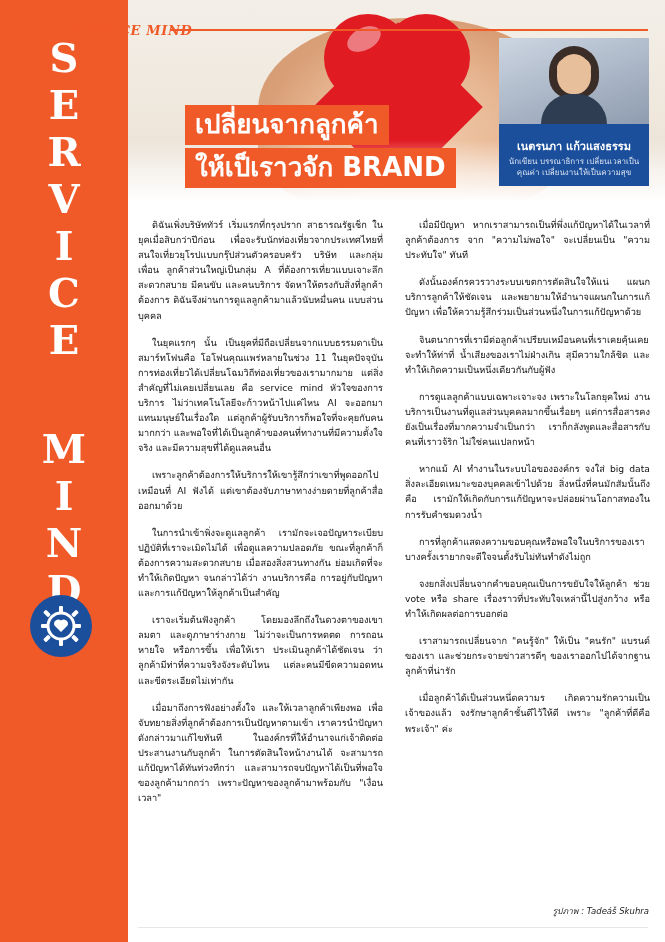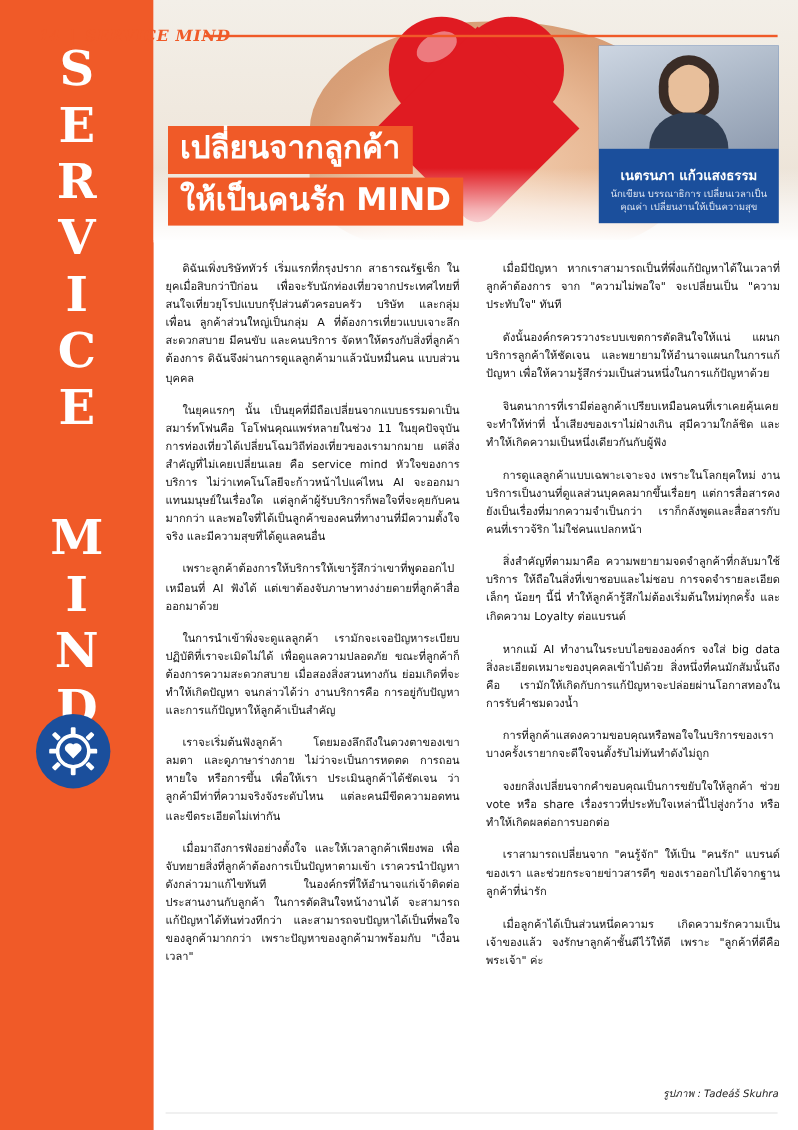--- a/index.html
+++ b/index.html
@@ -142,20 +142,21 @@
     display: inline-block;
     background: #f05a28;
     color: #ffffff;
     font-family: "DejaVu Sans", sans-serif;
     font-weight: bold;
     font-size: 26px;
     line-height: 34px;
     padding: 2px 10px 4px 10px;
     margin-bottom: 3px;
     white-space: nowrap;
+    margin-left: 45px;
   }
 
   
   .author-card {
     position: absolute;
     right: 16px; top: 38px;
     width: 150px;
     background: #1b4f9c;
     padding: 0 0 8px 0;
     text-align: center;
@@ -294,21 +295,21 @@
 
   <div class="page-header">
     <span class="page-num">14</span>
     <span class="header-sep">|</span>
     <span class="header-title">SERVICE MIND</span>
   </div>
   <div class="header-rule"></div>
 
   <div class="headline">
     <div class="line">เปลี่ยนจากลูกค้า</div><br>
-    <div class="line">ให้เป็นคนรัก MIND</div>
+    <div class="line">ให้เป็เราวจัก BRAND</div>
   </div>
 
   <div class="author-card">
     <div class="author-photo">
       <div class="hair"></div>
       <div class="face"></div>
       <div class="hair2"></div>
       <div class="body"></div>
     </div>
     <div class="author-name">เนตรนภา แก้วแสงธรรม</div>
@@ -323,21 +324,20 @@
       <p>เพราะลูกค้าต้องการให้บริการให้เขารู้สึกว่าเขาที่พูดออกไป เหมือนที่ AI ฟังได้ แต่เขาต้องจับภาษาทางง่ายดายที่ลูกค้าสื่อออกมาด้วย</p>
       <p>ในการนำเข้าพิ่งจะดูแลลูกค้า เรามักจะเจอปัญหาระเบียบปฏิบัติที่เราจะเมิดไม่ได้ เพื่อดูแลความปลอดภัย ขณะที่ลูกค้าก็ต้องการความสะดวกสบาย เมื่อสองสิ่งสวนทางกัน ย่อมเกิดที่จะทำให้เกิดปัญหา จนกล่าวได้ว่า งานบริการคือ การอยู่กับปัญหาและการแก้ปัญหาให้ลูกค้าเป็นสำคัญ</p>
       <p>เราจะเริ่มต้นฟังลูกค้า โดยมองลึกถึงในดวงตาของเขา ลมตา และดูภาษาร่างกาย ไม่ว่าจะเป็นการหดตด การถอนหายใจ หรือการขึ้น เพื่อให้เรา ประเมินลูกค้าได้ชัดเจน ว่าลูกค้ามีท่าที่ความจริงจังระดับไหน แต่ละคนมีขีดความอดทนและขีดระเอียดไม่เท่ากัน</p>
       <p>เมื่อมาถึงการฟังอย่างตั้งใจ และให้เวลาลูกค้าเพียงพอ เพื่อจับทยายสิ่งที่ลูกค้าต้องการเป็นปัญหาตามเข้า เราควรนำปัญหาดังกล่าวมาแก้ไขทันที ในองค์กรที่ให้อำนาจแก่เจ้าติดต่อประสานงานกับลูกค้า ในการตัดสินใจหน้างานได้ จะสามารถแก้ปัญหาได้ทันท่วงทีกว่า และสามารถจบปัญหาได้เป็นที่พอใจของลูกค้ามากกว่า เพราะปัญหาของลูกค้ามาพร้อมกับ "เงื่อนเวลา"</p>
     </div>
     <div class="col">
       <p>เมื่อมีปัญหา หากเราสามารถเป็นที่พึ่งแก้ปัญหาได้ในเวลาที่ลูกค้าต้องการ จาก "ความไม่พอใจ" จะเปลี่ยนเป็น "ความประทับใจ" ทันที</p>
       <p>ดังนั้นองค์กรควรวางระบบเขตการตัดสินใจให้แน่ แผนกบริการลูกค้าให้ชัดเจน และพยายามให้อำนาจแผนกในการแก้ปัญหา เพื่อให้ความรู้สึกร่วมเป็นส่วนหนึ่งในการแก้ปัญหาด้วย</p>
       <p>จินตนาการที่เรามีต่อลูกค้าเปรียบเหมือนคนที่เราเคยคุ้นเคย จะทำให้ท่าที่ น้ำเสียงของเราไม่ฝ่างเกิน สุมีความใกล้ชิด และทำให้เกิดความเป็นหนึ่งเดียวกันกับผู้ฟัง</p>
       <p>การดูแลลูกค้าแบบเฉพาะเจาะจง เพราะในโลกยุคใหม่ งานบริการเป็นงานที่ดูแลส่วนบุคคลมากขึ้นเรื่อยๆ แต่การสื่อสารคงยังเป็นเรื่องที่มากความจำเป็นกว่า เราก็กลังพูดและสื่อสารกับคนที่เราวจ้ริก ไม่ใช่คนแปลกหน้า</p>
-      <p>สิ่งสำคัญที่ตามมาคือ ความพยายามจดจำลูกค้าที่กลับมาใช้บริการ ให้ถือในสิ่งที่เขาชอบและไม่ชอบ การจดจำรายละเอียดเล็กๆ น้อยๆ นี้นี่ ทำให้ลูกค้ารู้สึกไม่ต้องเริ่มต้นใหม่ทุกครั้ง และเกิดความ Loyalty ต่อแบรนด์</p>
       <p>หากแม้ AI ทำงานในระบบไอขององค์กร จงใส่ big data สิ่งละเอียดเหมาะของบุคคลเข้าไปด้วย สิ่งหนึ่งที่คนมักสัมนั้นถึงคือ เรามักให้เกิดกับการแก้ปัญหาจะปล่อยผ่านโอกาสทองในการรับคำชมดวงน้ำ</p>
       <p>การที่ลูกค้าแสดงความขอบคุณหรือพอใจในบริการของเรา บางครั้งเรายากจะดีใจจนตั้งรับไม่ทันทำดังไม่ถูก</p>
       <p>จงยกสิ่งเปลี่ยนจากคำขอบคุณเป็นการขยับใจให้ลูกค้า ช่วย vote หรือ share เรื่องราวที่ประทับใจเหล่านี้ไปสู่งกว้าง หรือทำให้เกิดผลต่อการบอกต่อ</p>
       <p>เราสามารถเปลี่ยนจาก "คนรู้จัก" ให้เป็น "คนรัก" แบรนด์ของเรา และช่วยกระจายข่าวสารดีๆ ของเราออกไปได้จากฐานลูกค้าที่น่ารัก</p>
       <p>เมื่อลูกค้าได้เป็นส่วนหนึ่ดความร เกิดความรักความเป็นเจ้าของแล้ว จงรักษาลูกค้าชั้นดีไว้ให้ดี เพราะ "ลูกค้าที่ดีคือพระเจ้า" ค่ะ</p>
     </div>
   </div>
 
   <div class="photo-credit">รูปภาพ : Tadeáš Skuhra</div>
   <div class="bottom-rule"></div>

